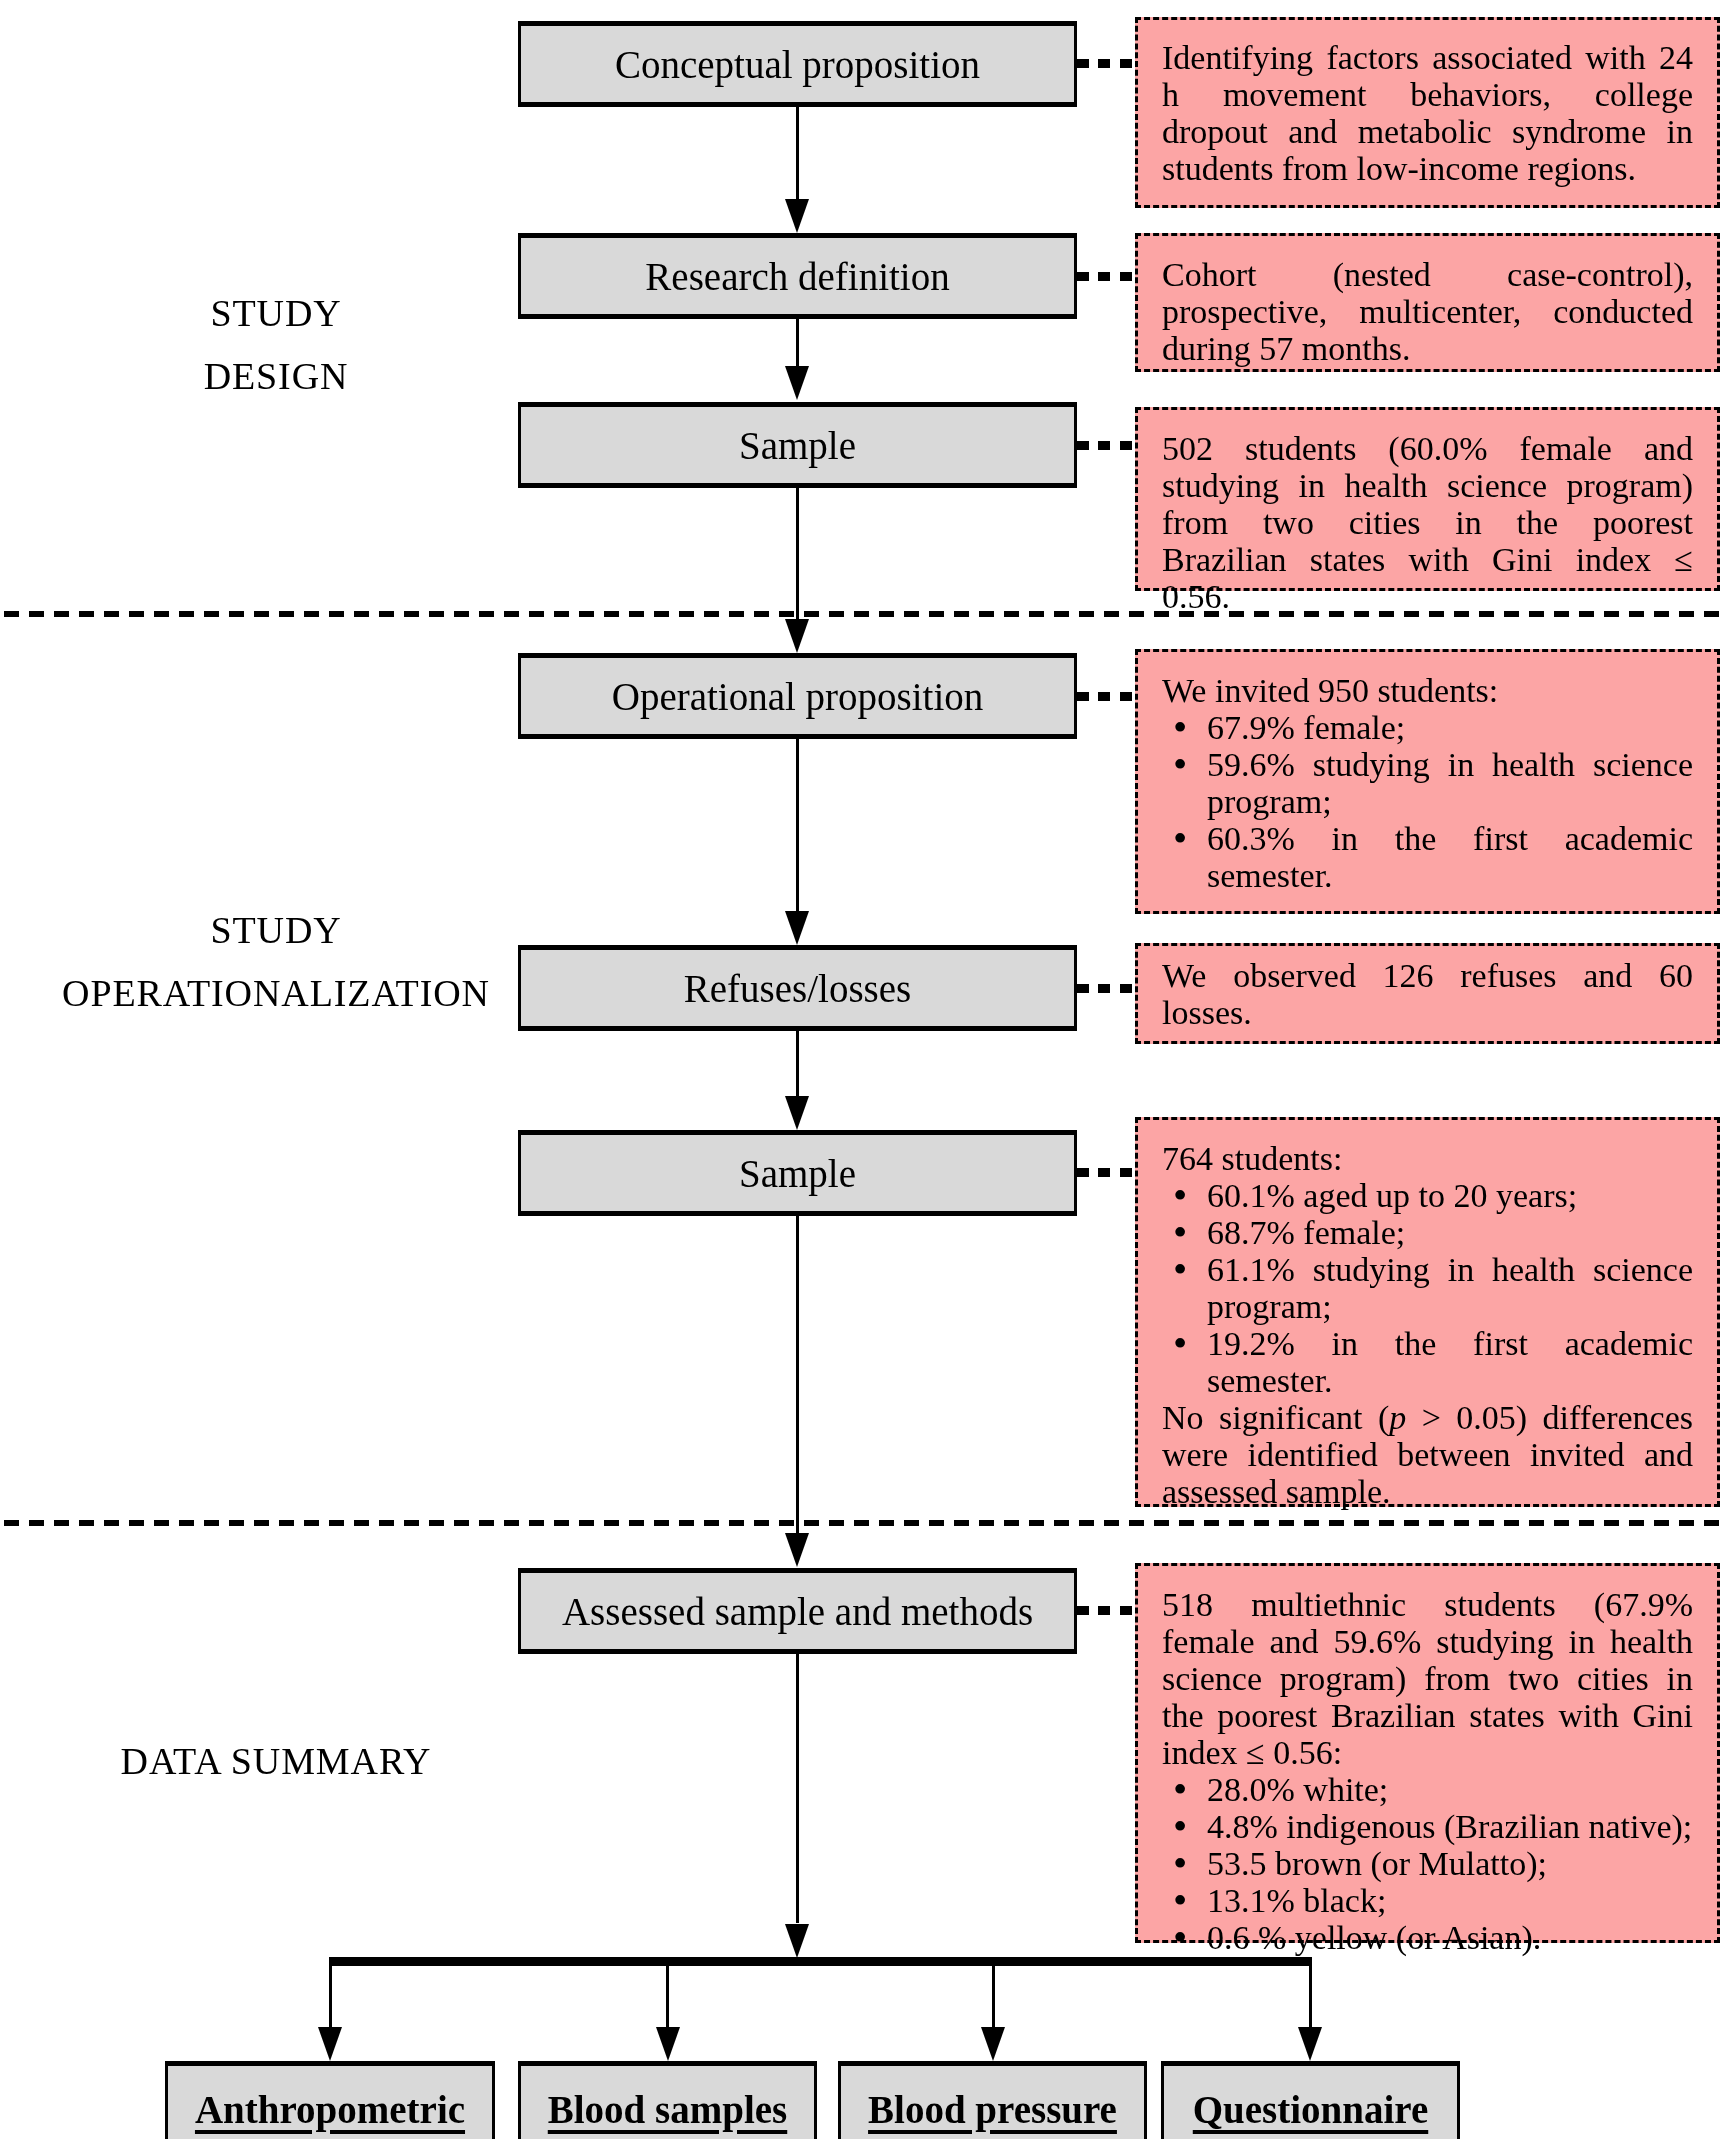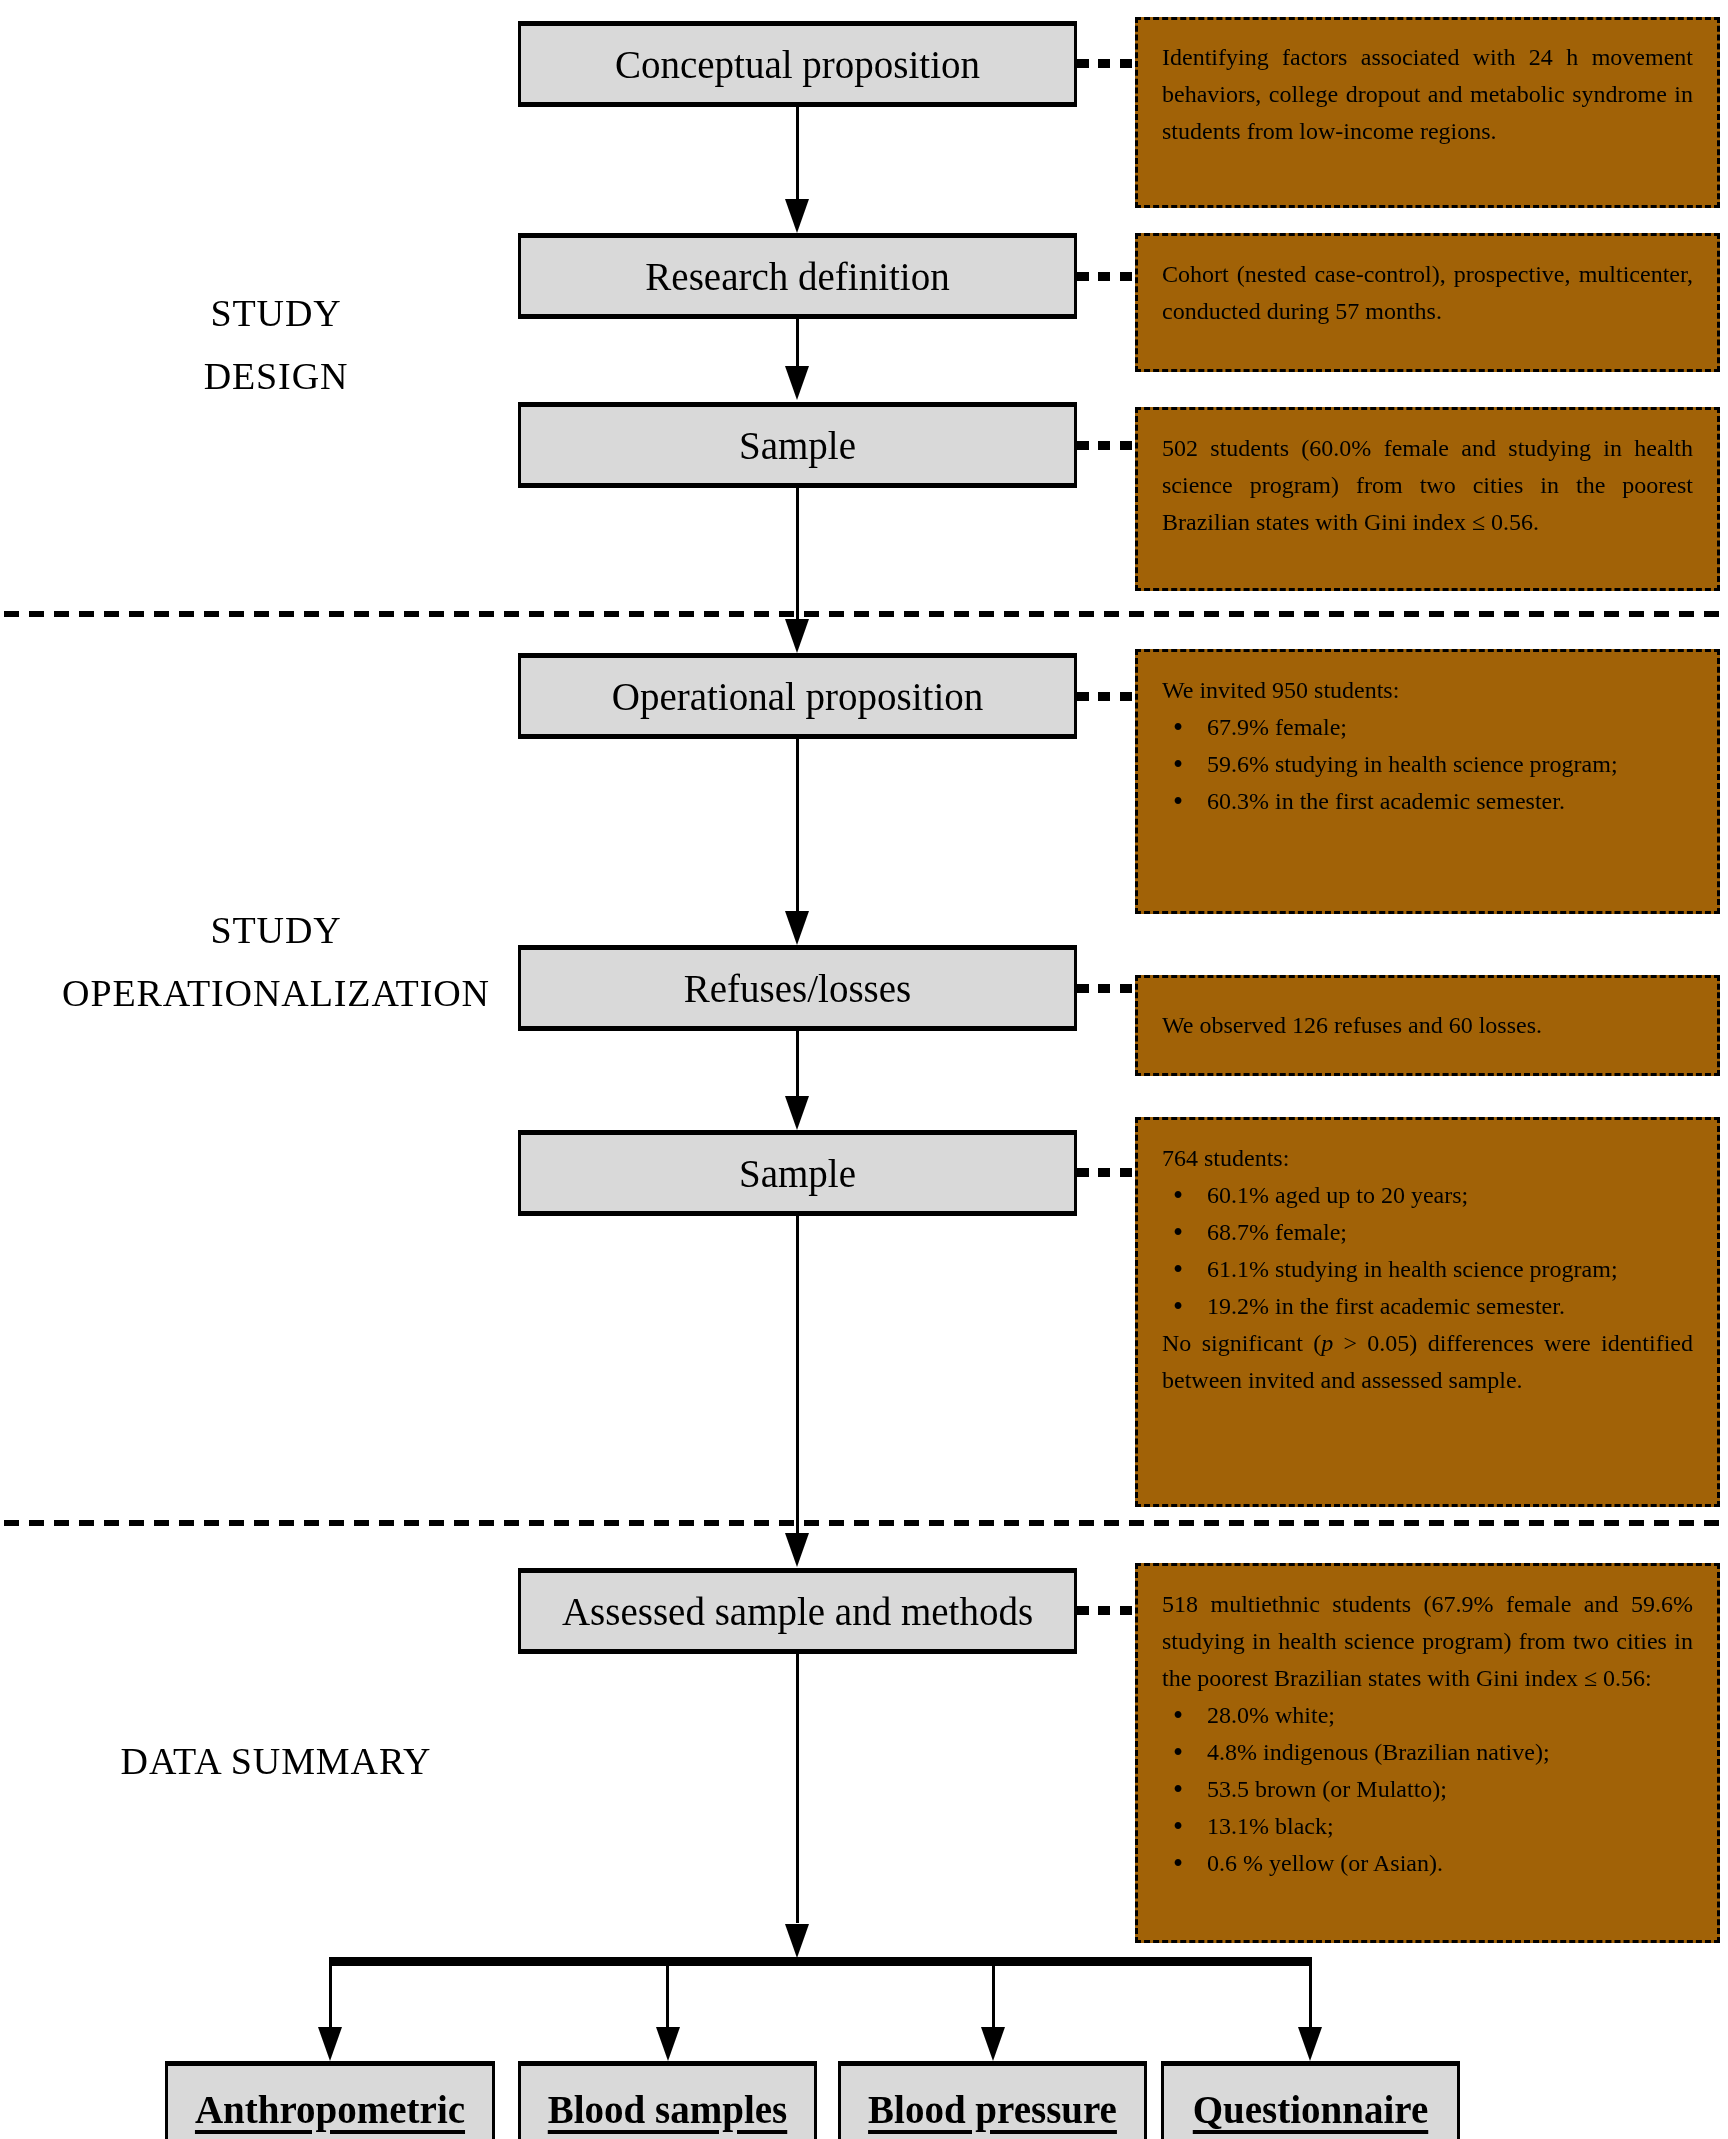--- a/index.html
+++ b/index.html
@@ -20,22 +20,22 @@
   
   .gbox {
     position:absolute; left:518px; width:559px; height:86px; box-sizing:border-box;
     background:#d9d9d9; border:3.9px solid #000; border-top-width:5.6px; border-bottom-width:5.6px;
     display:flex; align-items:center; justify-content:center;
     font-size:39px; text-align:center;
   }
   
   .note {
     position:absolute; left:1135px; width:585px; box-sizing:border-box;
-    background:#a16207; border:3.4px dashed #000;
-    font-size:24px; line-height:37px; text-align:justify;
+    background:#fca5a5; border:3.4px dashed #000;
+    font-size:34px; line-height:37px; text-align:justify;
     padding:19.7px 24px;
   }
   .note.vcenter { display:flex; align-items:center; padding-top:0; padding-bottom:0; }
   .bullet { position:relative; padding-left:45px; }
   .bullet::before { content:"\2022"; position:absolute; left:11px; top:0; font-size:1.2em; }
   .it { font-style:italic; }
   
   .conn {
     position:absolute; left:1077px; width:58px; height:8.6px;
     background:repeating-linear-gradient(90deg,#000 0 12px,transparent 12px 21.4px);
@@ -144,21 +144,21 @@
     <div>502 students (60.0% female and studying in health science program) from two cities in the poorest Brazilian states with Gini index ≤ 0.56.</div>
   </div>
 
   <div class="note" style="top:649px; height:265px;">
     <div>We invited 950 students:</div>
     <div class="bullet"><span>67.9% female;</span></div>
     <div class="bullet"><span>59.6% studying in health science program;</span></div>
     <div class="bullet"><span>60.3% in the first academic semester.</span></div>
   </div>
 
-  <div class="note vcenter" style="top:975px; height:101px;">
+  <div class="note vcenter" style="top:943px; height:101px;">
     <div>We observed 126 refuses and 60 losses.</div>
   </div>
 
   <div class="note" style="top:1117px; height:390px;">
     <div>764 students:</div>
     <div class="bullet"><span>60.1% aged up to 20 years;</span></div>
     <div class="bullet"><span>68.7% female;</span></div>
     <div class="bullet"><span>61.1% studying in health science program;</span></div>
     <div class="bullet"><span>19.2% in the first academic semester.</span></div>
     <div><span>No significant (</span><span class="it">p</span><span> &gt; 0.05) differences were identified between invited and assessed sample.</span></div>

